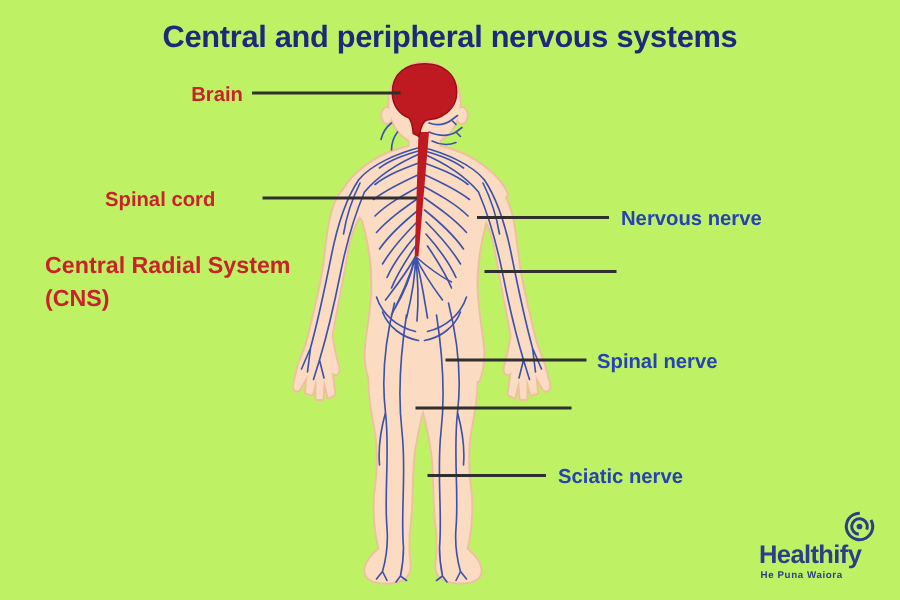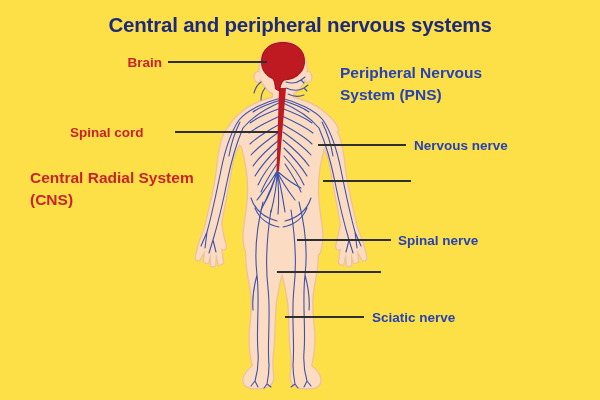--- a/index.html
+++ b/index.html
@@ -9,21 +9,21 @@
     --brain-red:#bf1a22;
     --brain-dark:#9c0e16;
     --skin:#fbdcc2;
     --skin-outline:#eec19d;
     --nerve-blue:#3e52aa;
     --pointer-line:#2f2f2f;
     --logo-navy:#2b3f87;
   }
   *{margin:0;padding:0;box-sizing:border-box;}
   body{font-family:"Liberation Sans",sans-serif;background:#fff;}
-  .canvas{position:relative;width:600px;height:400px;background:#fde047;overflow:hidden;}
+  .canvas{position:relative;width:600px;height:400px;background:#bef264;overflow:hidden;}
   .title{position:absolute;left:0;top:13px;width:600px;text-align:center;
          font-size:20.5px;font-weight:700;color:var(--title-navy);letter-spacing:-0.2px;}
   .lbl{position:absolute;font-weight:700;font-size:13.5px;white-space:nowrap;}
   .red{color:var(--label-red);}
   .blue{color:var(--label-blue);}
   .heading{position:absolute;font-weight:700;font-size:15.5px;line-height:22px;}
   .line{position:absolute;height:2px;background:var(--pointer-line);}
   .body-svg{position:absolute;left:195px;top:40px;width:174px;height:356px;}
   .outline-layer{fill:var(--skin-outline);stroke:var(--skin-outline);stroke-width:2.6;stroke-linejoin:round;}
   .skin-layer{fill:var(--skin);}
@@ -77,19 +77,27 @@
   <div class="line" style="left:175px;top:131px;width:103px;"></div>
   <div class="line" style="left:318px;top:144px;width:88px;"></div>
   <div class="line" style="left:323px;top:180px;width:88px;"></div>
   <div class="line" style="left:297px;top:239px;width:94px;"></div>
   <div class="line" style="left:277px;top:271px;width:104px;"></div>
   <div class="line" style="left:285px;top:316px;width:79px;"></div>
 
   <div class="lbl red" style="left:90px;top:55px;width:72px;text-align:right;">Brain</div>
   <div class="lbl red" style="left:70px;top:125px;width:97px;text-align:left;">Spinal cord</div>
   <div class="heading red" style="left:30px;top:167px;width:170px;">Central Radial System (CNS)</div>
-  <div class="heading blue" style="left:340px;top:62px;width:200px;">Peripheral Nervous System (PNS)</div>
   <div class="lbl blue" style="left:414px;top:138px;">Nervous nerve</div>
   <div class="lbl blue" style="left:398px;top:233px;">Spinal nerve</div>
   <div class="lbl blue" style="left:372px;top:310px;">Sciatic nerve</div>
 
+  <div class="logo">
+    <svg class="logo-icon" viewBox="0 0 22 22" xmlns="http://www.w3.org/2000/svg">
+      <circle cx="11" cy="11" r="8.8" fill="none" stroke="#2b3f87" stroke-width="2" stroke-dasharray="46 10" transform="rotate(-30 11 11)"></circle>
+      <circle cx="11" cy="11" r="5.2" fill="none" stroke="#2b3f87" stroke-width="2" stroke-dasharray="26 7" transform="rotate(95 11 11)"></circle>
+      <circle cx="11" cy="11" r="1.9" fill="#2b3f87"></circle>
+    </svg>
+    <div class="logo-brand">Healthify</div>
+    <div class="logo-tagline">He Puna Waiora</div>
+  </div>
 
 </div>
 
 </body></html>

